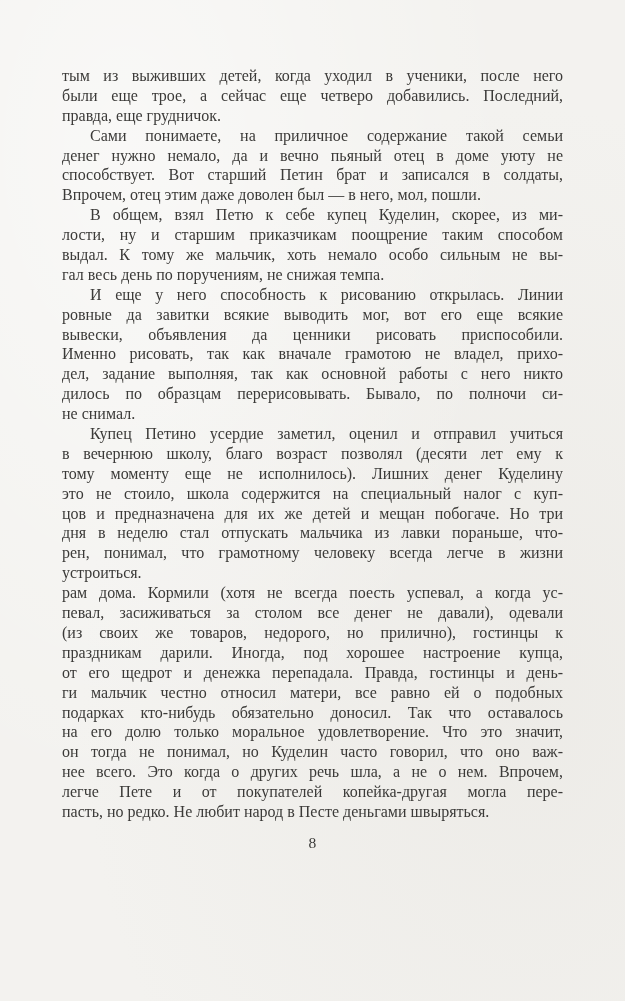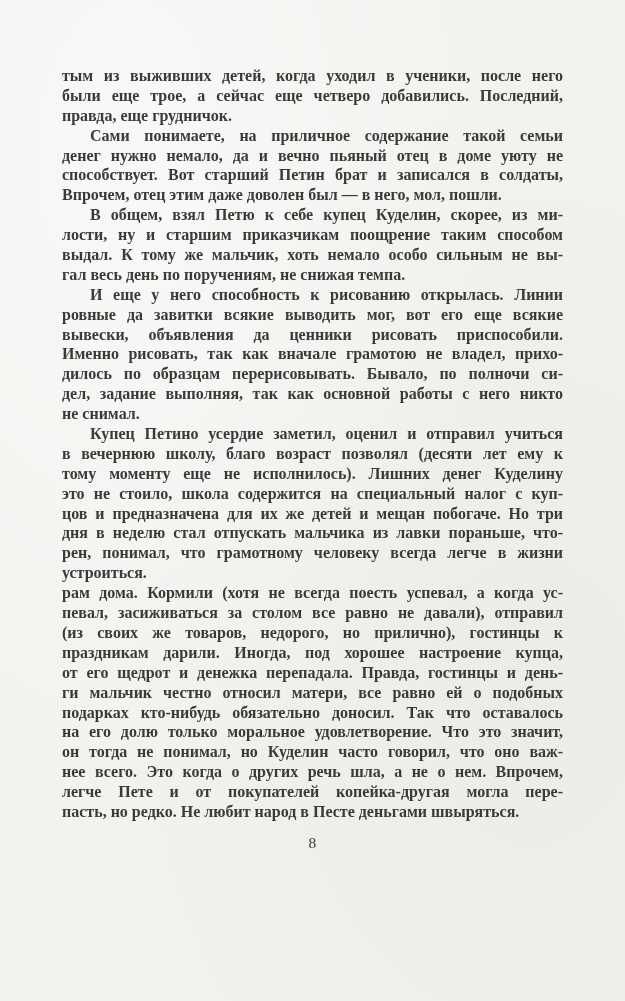--- a/index.html
+++ b/index.html
@@ -23,21 +23,20 @@
     
     background:
       radial-gradient(ellipse at 20% 15%, rgba(255,255,255,0.5), rgba(255,255,255,0) 55%),
       radial-gradient(ellipse at 85% 70%, rgba(226,223,217,0.35), rgba(226,223,217,0) 60%),
       var(--page-bg, #f3f2ef);
   }
   .text-block {
     width: 501px;
     font-size: 16px;
     line-height: 19.9px;
-    font-weight: bold;
   }
   .line {
     text-align: justify;
     text-align-last: justify;
     text-justify: inter-word;
     white-space: normal;
     height: 19.9px;
     overflow: visible;
   }
   .line.indent {
@@ -67,33 +66,33 @@
       <div class="line">способствует. Вот старший Петин брат и записался в солдаты,</div>
       <div class="line last">Впрочем, отец этим даже доволен был — в него, мол, пошли.</div>
       <div class="line indent">В общем, взял Петю к себе купец Куделин, скорее, из ми-</div>
       <div class="line">лости, ну и старшим приказчикам поощрение таким способом</div>
       <div class="line">выдал. К тому же мальчик, хоть немало особо сильным не вы-</div>
       <div class="line last">гал весь день по поручениям, не снижая темпа.</div>
       <div class="line indent">И еще у него способность к рисованию открылась. Линии</div>
       <div class="line">ровные да завитки всякие выводить мог, вот его еще всякие</div>
       <div class="line">вывески, объявления да ценники рисовать приспособили.</div>
       <div class="line">Именно рисовать, так как вначале грамотою не владел, прихо-</div>
+      <div class="line">дел, задание выполняя, так как основной работы с него никто</div>
       <div class="line">дилось по образцам перерисовывать. Бывало, по полночи си-</div>
-      <div class="line">дел, задание выполняя, так как основной работы с него никто</div>
       <div class="line last">не снимал.</div>
       <div class="line indent">Купец Петино усердие заметил, оценил и отправил учиться</div>
       <div class="line">в вечернюю школу, благо возраст позволял (десяти лет ему к</div>
       <div class="line">тому моменту еще не исполнилось). Лишних денег Куделину</div>
       <div class="line">это не стоило, школа содержится на специальный налог с куп-</div>
       <div class="line">цов и предназначена для их же детей и мещан побогаче. Но три</div>
       <div class="line">дня в неделю стал отпускать мальчика из лавки пораньше, что-</div>
       <div class="line">рен, понимал, что грамотному человеку всегда легче в жизни</div>
       <div class="line last">устроиться.</div>
       <div class="line">рам дома. Кормили (хотя не всегда поесть успевал, а когда ус-</div>
-      <div class="line">певал, засиживаться за столом все равно не давали), отправил</div>
+      <div class="line">певал, засиживаться за столом все денег не давали), одевали</div>
       <div class="line">(из своих же товаров, недорого, но прилично), гостинцы к</div>
       <div class="line">праздникам дарили. Иногда, под хорошее настроение купца,</div>
       <div class="line">от его щедрот и денежка перепадала. Правда, гостинцы и день-</div>
       <div class="line">ги мальчик честно относил матери, все равно ей о подобных</div>
       <div class="line">подарках кто-нибудь обязательно доносил. Так что оставалось</div>
       <div class="line">на его долю только моральное удовлетворение. Что это значит,</div>
       <div class="line">он тогда не понимал, но Куделин часто говорил, что оно важ-</div>
       <div class="line">нее всего. Это когда о других речь шла, а не о нем. Впрочем,</div>
       <div class="line">легче Пете и от покупателей копейка-другая могла пере-</div>
       <div class="line last">пасть, но редко. Не любит народ в Песте деньгами швыряться.</div>

